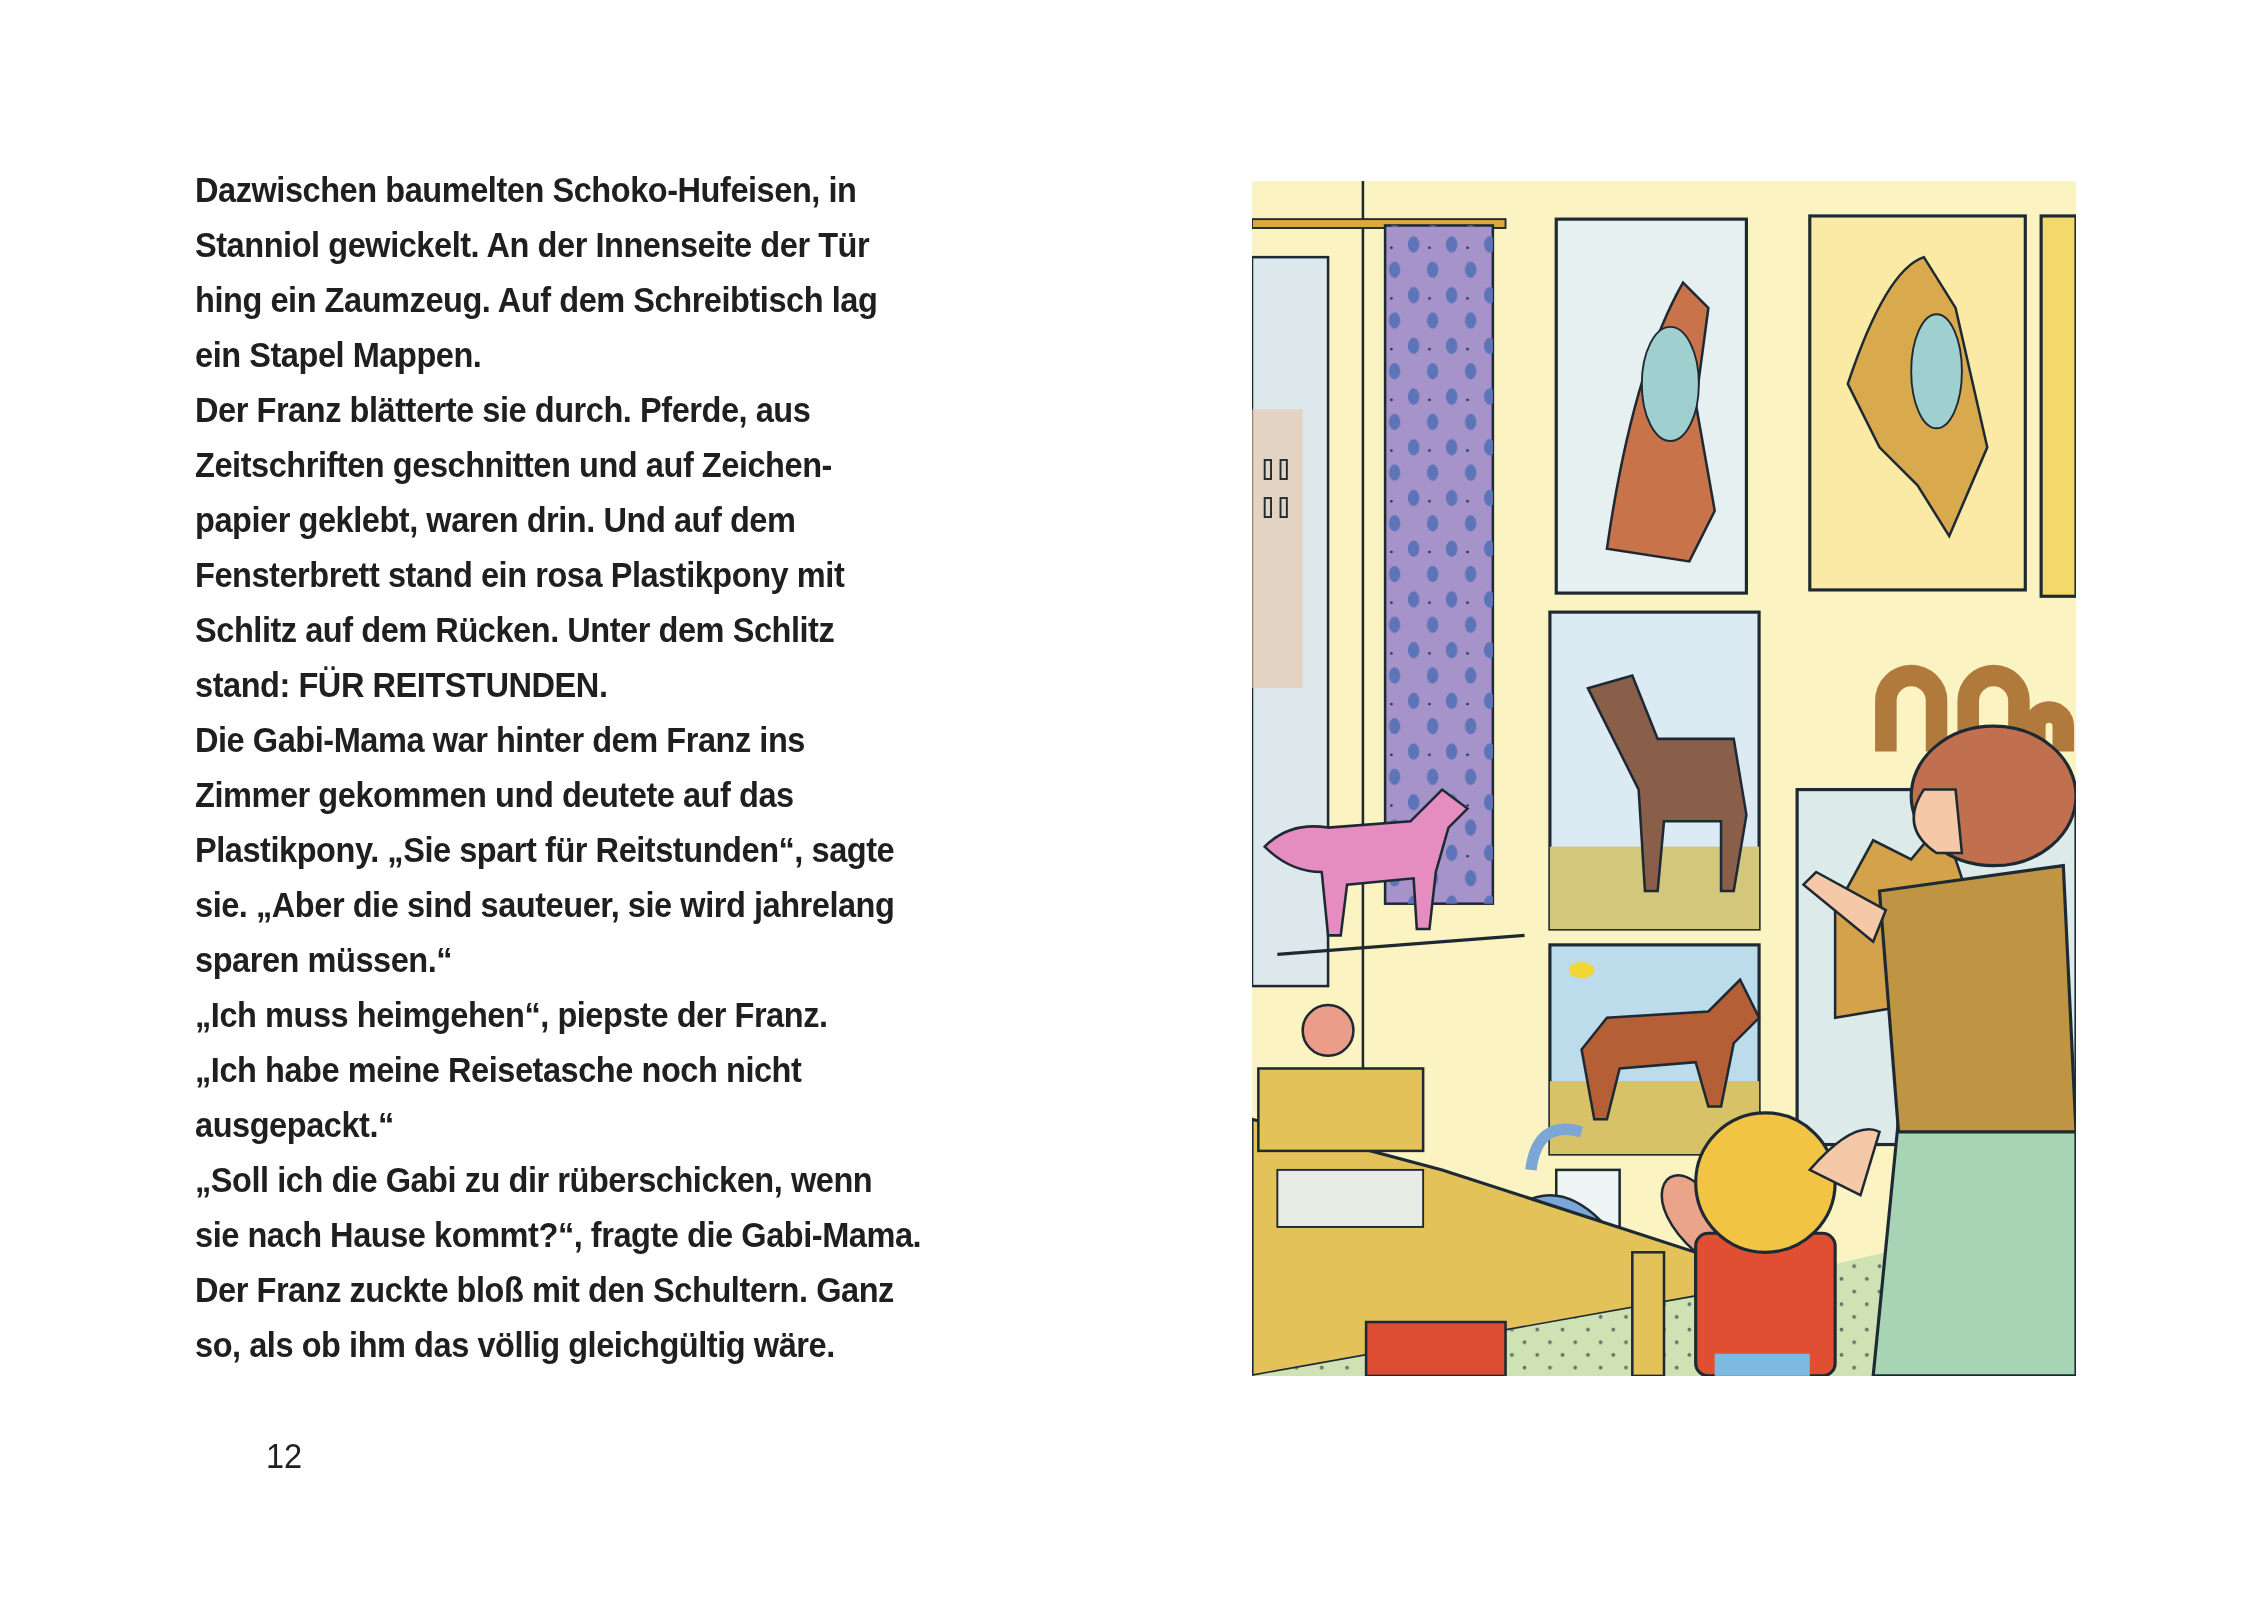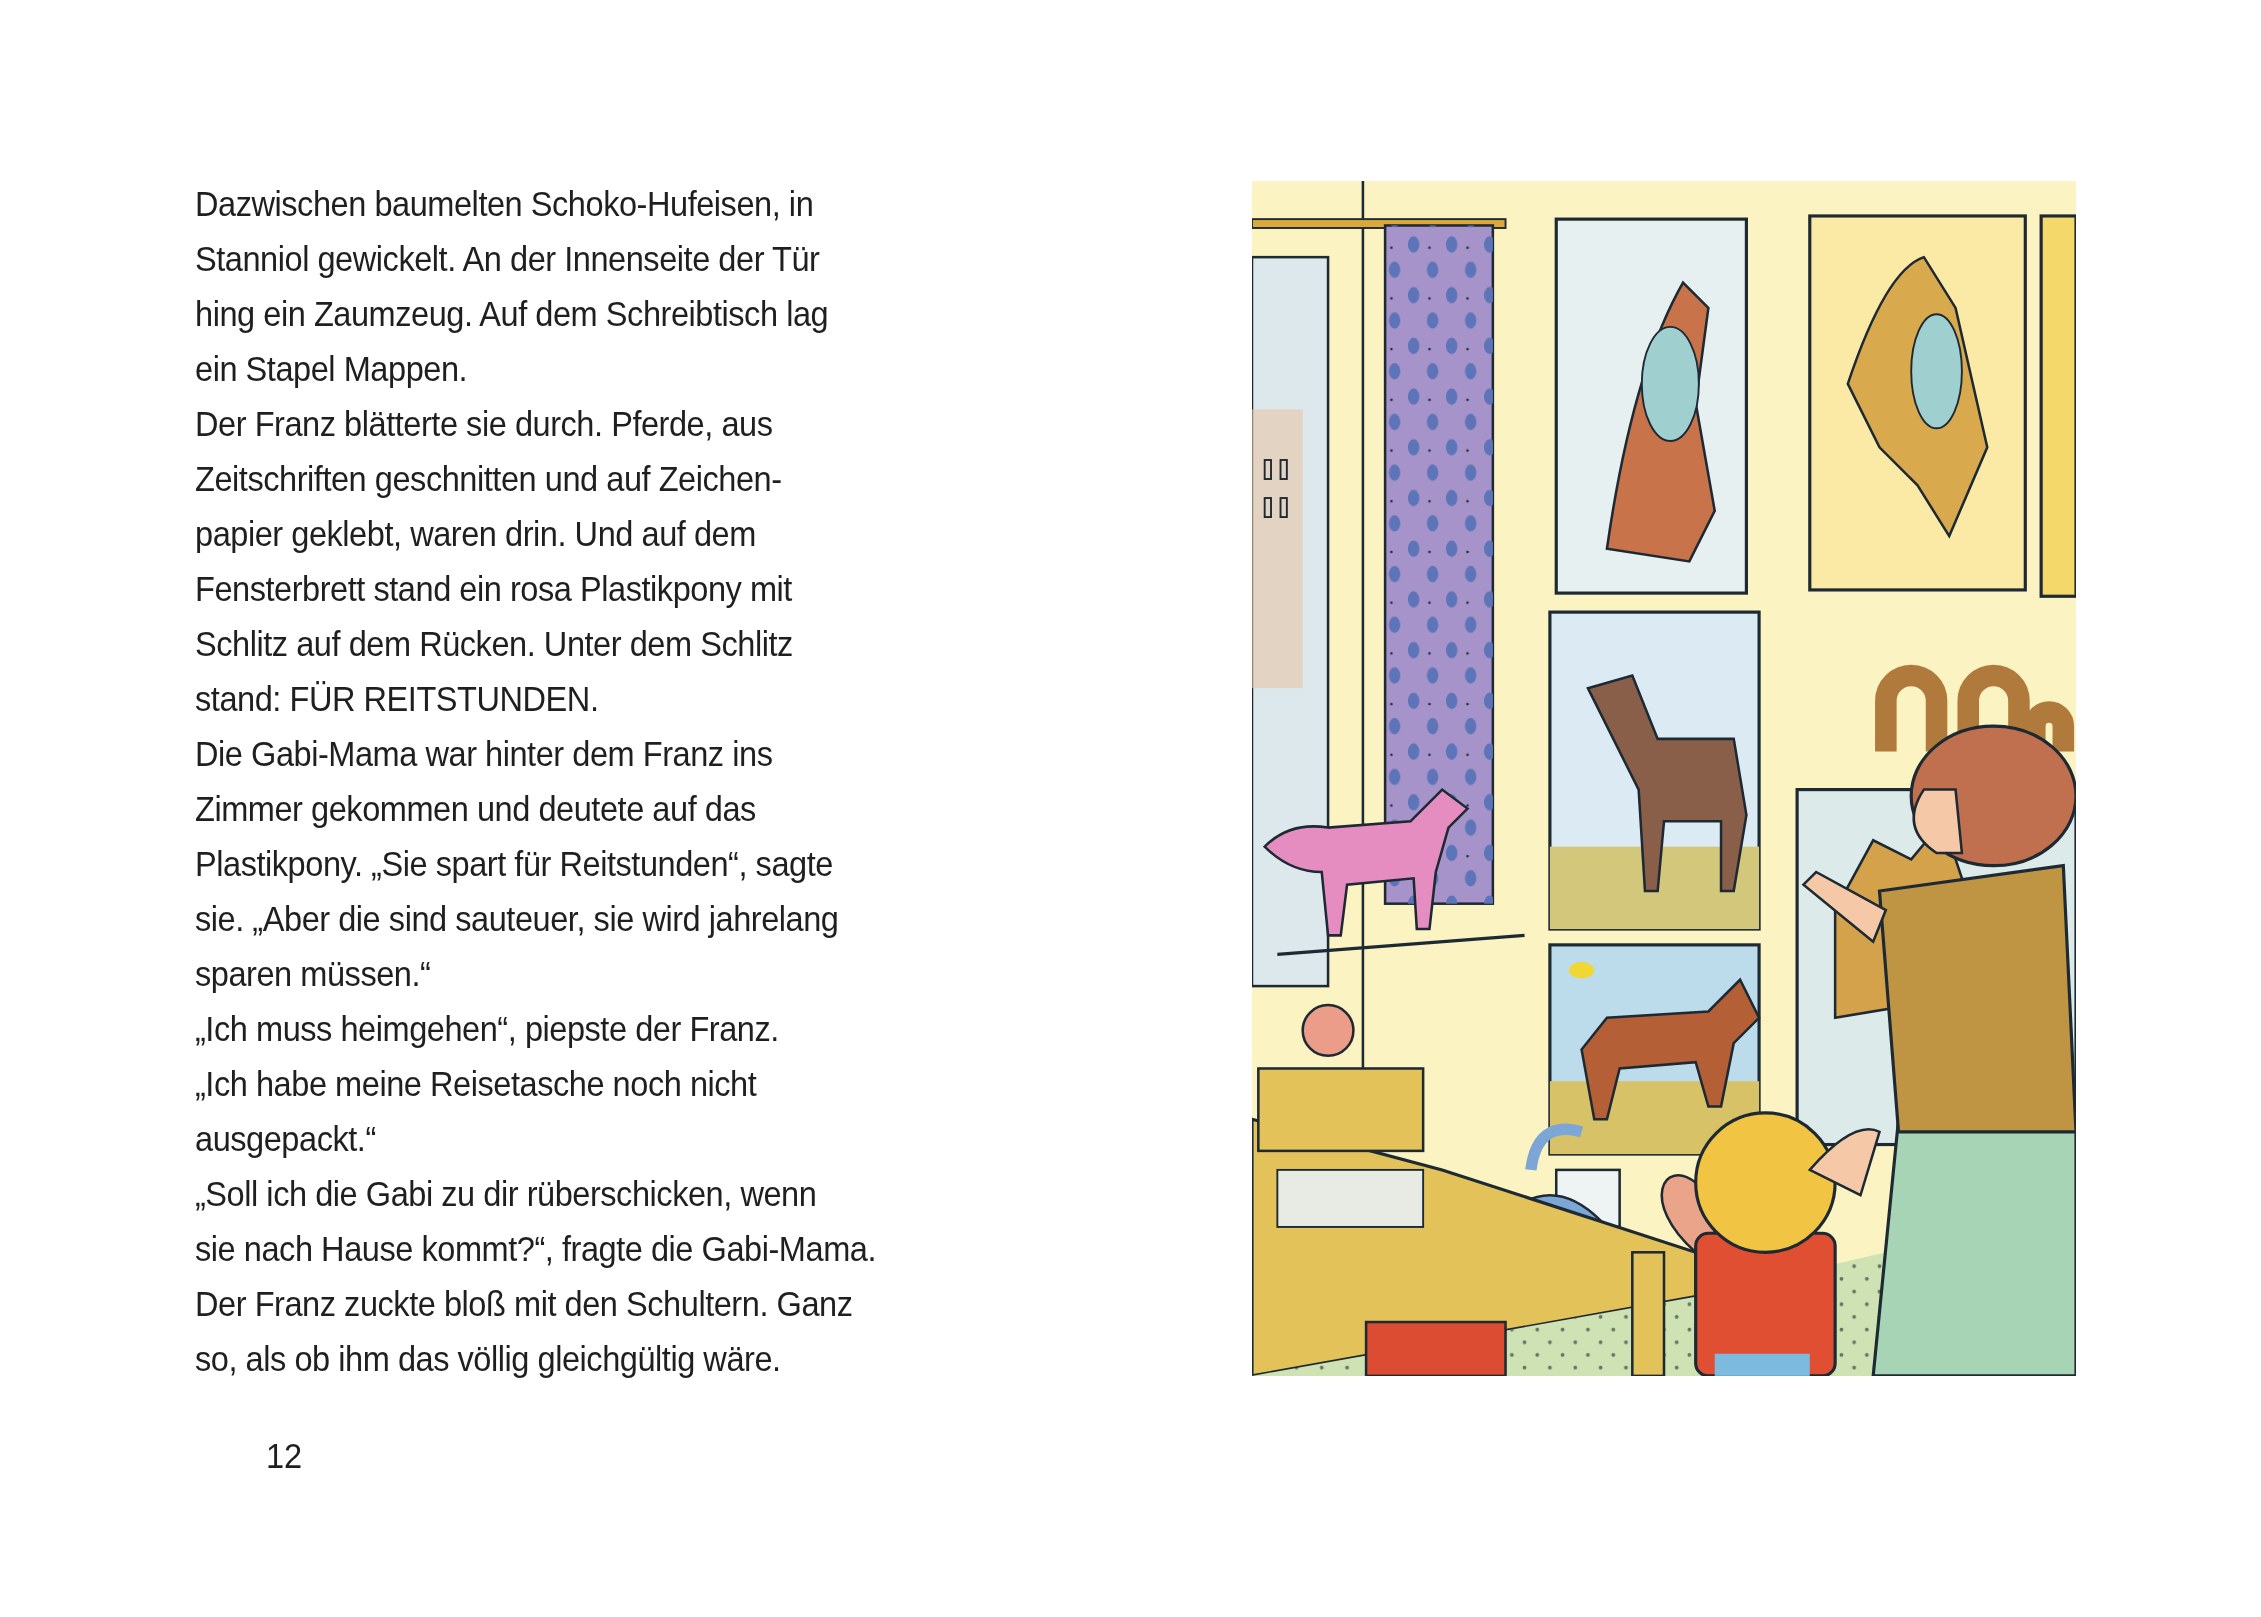--- a/index.html
+++ b/index.html
@@ -1,18 +1,18 @@
 <!DOCTYPE html>
 <html style="font-size:10px"><head>
 <meta charset="utf-8">
 <style>
   html, body { margin:0; padding:0; background:#ffffff; }
   body { width:2261px; height:1617px; position:relative; overflow:hidden; font-family:"Liberation Sans", "DejaVu Sans", sans-serif; color:#1f1f1f; }
   .page { position:absolute; inset:0; }
-  .text-block { position:absolute; left:195px; top:176px; width:837px; }
+  .text-block { position:absolute; left:195px; top:162px; width:837px;font-weight:bold; }
   .line { font-size:35px; line-height:55px; height:55px; white-space:nowrap; letter-spacing:-0.5px; transform:scaleX(0.93); transform-origin:left center; }
   .page-number { position:absolute; left:266px; top:1434px; font-size:35px; line-height:44px; transform:scaleX(0.93); transform-origin:left center; }
   .illustration { position:absolute; left:1252px; top:181px; width:824px; height:1195px; }
   .illustration svg { width:100%; height:100%; display:block; }
 </style>
 </head>
 <body>
 
 <div class="page">
 

